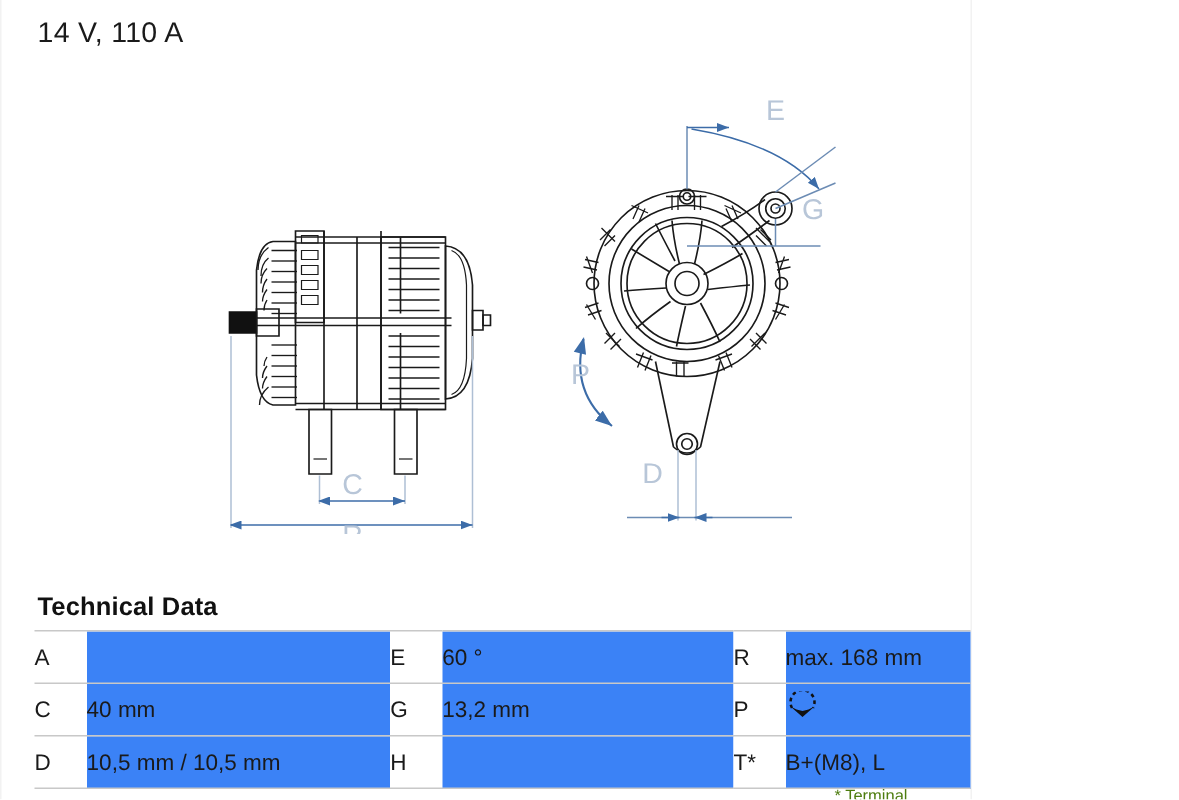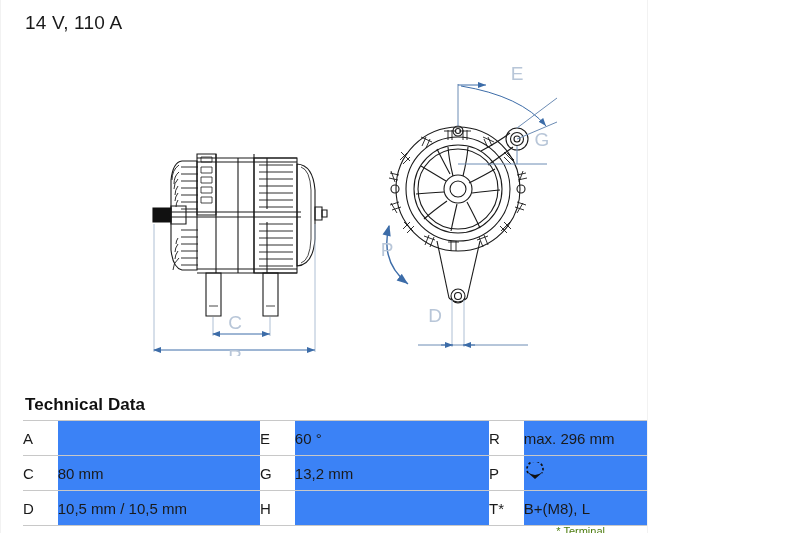--- a/index.html
+++ b/index.html
@@ -322,25 +322,25 @@
     <div id="tech-heading">Technical Data</div>
 
     <table id="tech-table">
       <tbody>
         <tr>
           <td class="key">A</td>
           <td class="val val-a"></td>
           <td class="key">E</td>
           <td class="val val-b">60 °</td>
           <td class="key">R</td>
-          <td class="val val-c">max. 296 mm</td>
+          <td class="val val-c">max. 168 mm</td>
         </tr>
         <tr>
           <td class="key">C</td>
-          <td class="val val-a">80 mm</td>
+          <td class="val val-a">40 mm</td>
           <td class="key">G</td>
           <td class="val val-b">13,2 mm</td>
           <td class="key">P</td>
           <td class="val val-c">
             <span class="rot-icon">
               <svg width="22" height="20" viewBox="0 0 22 20">
                 <path d="M4,11 A8,8 0 1,1 18,11" fill="none" stroke="#111111" stroke-width="1.7" stroke-dasharray="2.4 2.2"></path>
                 <path d="M3,10 L11,17 L19,10 L15,12 L11,13 L7,12 Z" fill="#111111"></path>
               </svg>
             </span>

